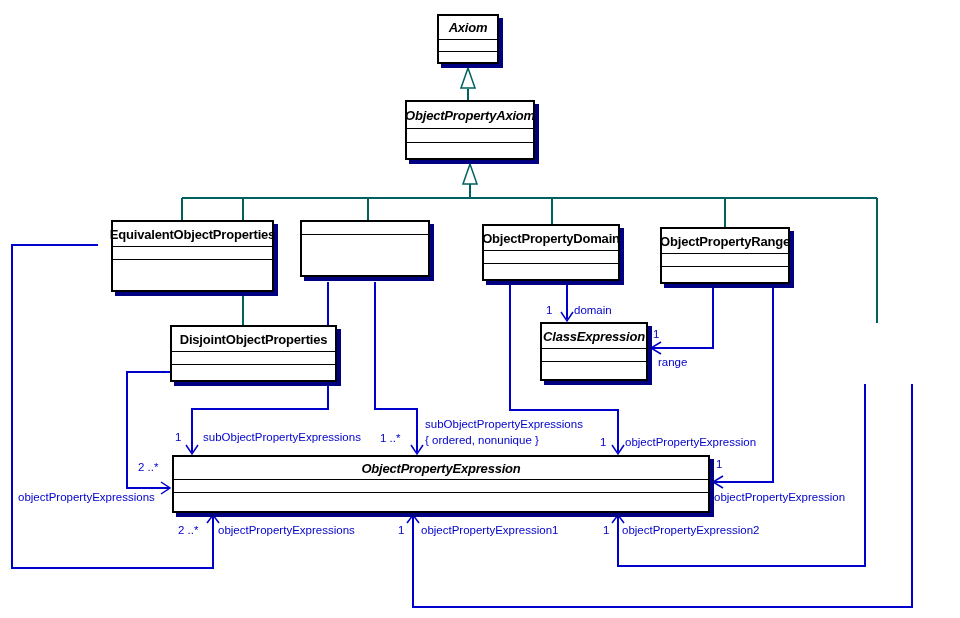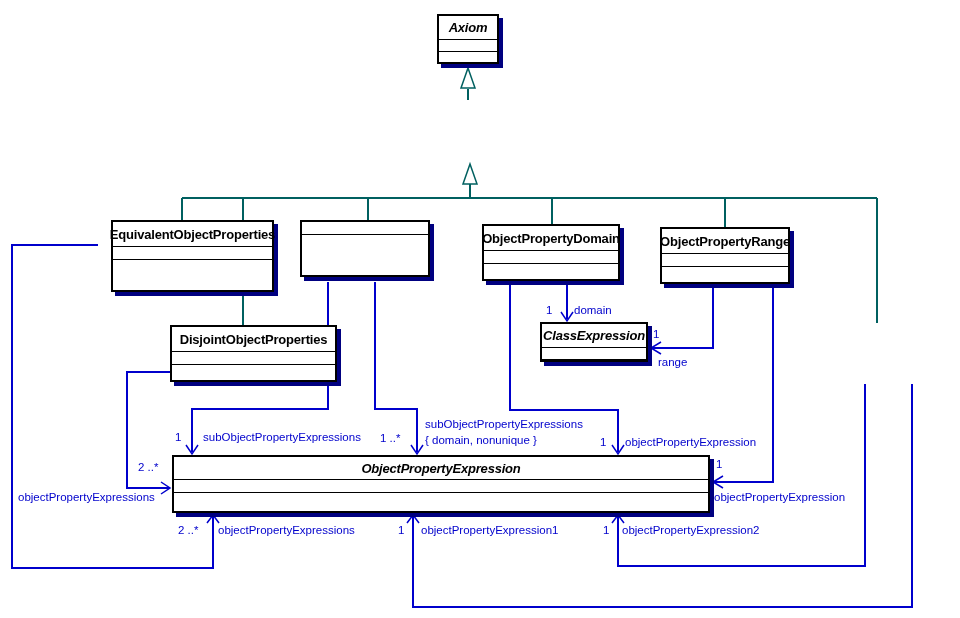--- a/index.html
+++ b/index.html
@@ -104,20 +104,25 @@
       <polyline points="612,523 618,515 624,523" shape-rendering="auto"></polyline>
     </g>
   </svg>
 
   <div class="uml-class abstract" style="left:437px;top:14px;width:62px;height:50px;--th:24px;--ah:12px">
     <div class="title">Axiom</div>
     <div class="attrs"></div>
     <div class="ops"></div>
   </div>
 
+  <div class="uml-class abstract" style="left:405px;top:100px;width:130px;height:60px;--th:27px;--ah:14px">
+    <div class="title">ObjectPropertyAxiom</div>
+    <div class="attrs"></div>
+    <div class="ops"></div>
+  </div>
 
   <div class="uml-class" style="left:111px;top:220px;width:163px;height:72px;--th:25px;--ah:13px">
     <div class="title">EquivalentObjectProperties</div>
     <div class="attrs"></div>
     <div class="ops"></div>
   </div>
 
   <div class="uml-class" style="left:300px;top:220px;width:130px;height:57px;--th:25px;--ah:13px">
     <div class="attrs"></div>
     <div class="ops"></div>
@@ -134,40 +139,40 @@
     <div class="attrs"></div>
     <div class="ops"></div>
   </div>
 
   <div class="uml-class" style="left:170px;top:325px;width:167px;height:57px;--th:25px;--ah:13px">
     <div class="title">DisjointObjectProperties</div>
     <div class="attrs"></div>
     <div class="ops"></div>
   </div>
 
-  <div class="uml-class abstract" style="left:540px;top:322px;width:108px;height:40px;--th:25px;--ah:13px">
+  <div class="uml-class abstract" style="left:540px;top:322px;width:108px;height:59px;--th:25px;--ah:13px">
     <div class="title">ClassExpression</div>
     <div class="attrs"></div>
     <div class="ops"></div>
   </div>
 
 
   <div class="uml-class abstract" style="left:172px;top:455px;width:538px;height:58px;--th:23px;--ah:13px">
     <div class="title">ObjectPropertyExpression</div>
     <div class="attrs"></div>
     <div class="ops"></div>
   </div>
 
   <div class="labels">
     <span class="lbl" style="left:175px;top:431px">1</span>
     <span class="lbl" style="left:203px;top:431px">subObjectPropertyExpressions</span>
 
     <span class="lbl" style="left:380px;top:432px">1 ..*</span>
     <span class="lbl" style="left:425px;top:418px">subObjectPropertyExpressions</span>
-    <span class="lbl" style="left:425px;top:434px">{ domain, nonunique }</span>
+    <span class="lbl" style="left:425px;top:434px">{ ordered, nonunique }</span>
 
     <span class="lbl" style="left:546px;top:304px">1</span>
     <span class="lbl" style="left:574px;top:304px">domain</span>
 
     <span class="lbl" style="left:653px;top:328px">1</span>
     <span class="lbl" style="left:658px;top:356px">range</span>
 
     <span class="lbl" style="left:600px;top:436px">1</span>
     <span class="lbl" style="left:625px;top:436px">objectPropertyExpression</span>
 

